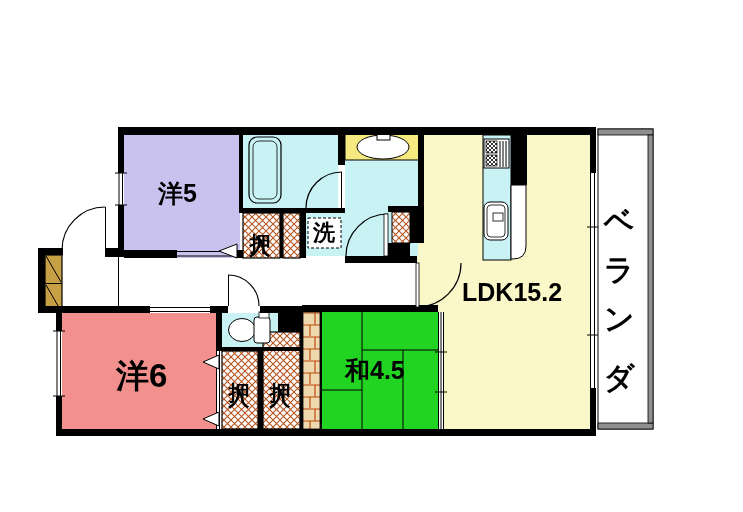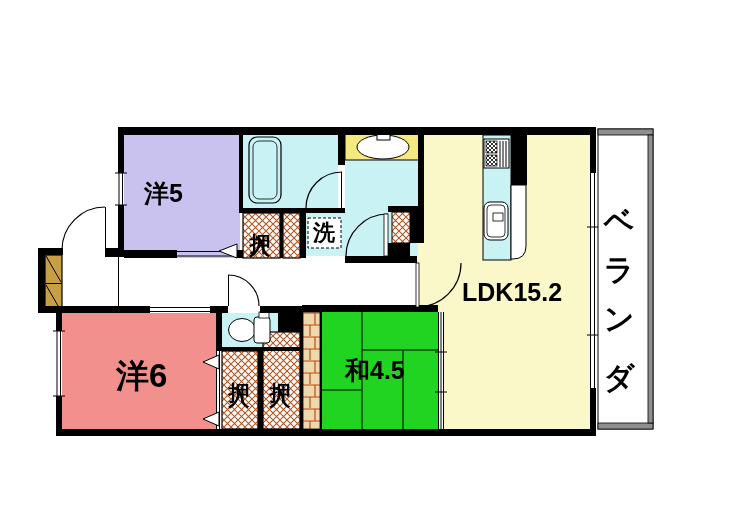--- a/index.html
+++ b/index.html
@@ -168,21 +168,21 @@
 
   <path class="thin" d="M362,312 V429 M362,350 H438 M403,350 V429 M322,390 H362"></path>
 
   <g>
     <polygon points="237,244 237,258 219,251" fill="#fff" stroke="#000" stroke-width="1"></polygon>
     <polygon points="219,355 219,369 203,362" fill="#fff" stroke="#000" stroke-width="1"></polygon>
     <polygon points="219,412 219,426 203,419" fill="#fff" stroke="#000" stroke-width="1"></polygon>
   </g>
 </svg>
 
-<div class="lbl" style="left:144px;top:181px;font-size:25px;">洋5</div>
+<div class="lbl" style="left:158px;top:181px;font-size:25px;">洋5</div>
 <div class="lbl" style="left:116px;top:359px;font-size:33px;">洋6</div>
 <div class="lbl" style="left:345px;top:358px;font-size:25px;text-align:center;">和4.5</div>
 <div class="lbl" style="left:462px;top:280px;font-size:25px;">LDK15.2</div>
 <div class="lbl vert" style="left:604px;top:186px;font-size:30px;letter-spacing:17px;">ベランダ</div>
 <div class="lbl vert" style="left:250px;top:216px;font-size:21px;letter-spacing:2px;">押入</div>
 <div class="lbl vert" style="left:229px;top:365px;font-size:21px;letter-spacing:4px;">押入</div>
 <div class="lbl vert" style="left:270px;top:365px;font-size:21px;letter-spacing:4px;">押入</div>
 <div class="lbl" style="left:313px;top:222px;font-size:22px;">洗</div>
 
 </div>

